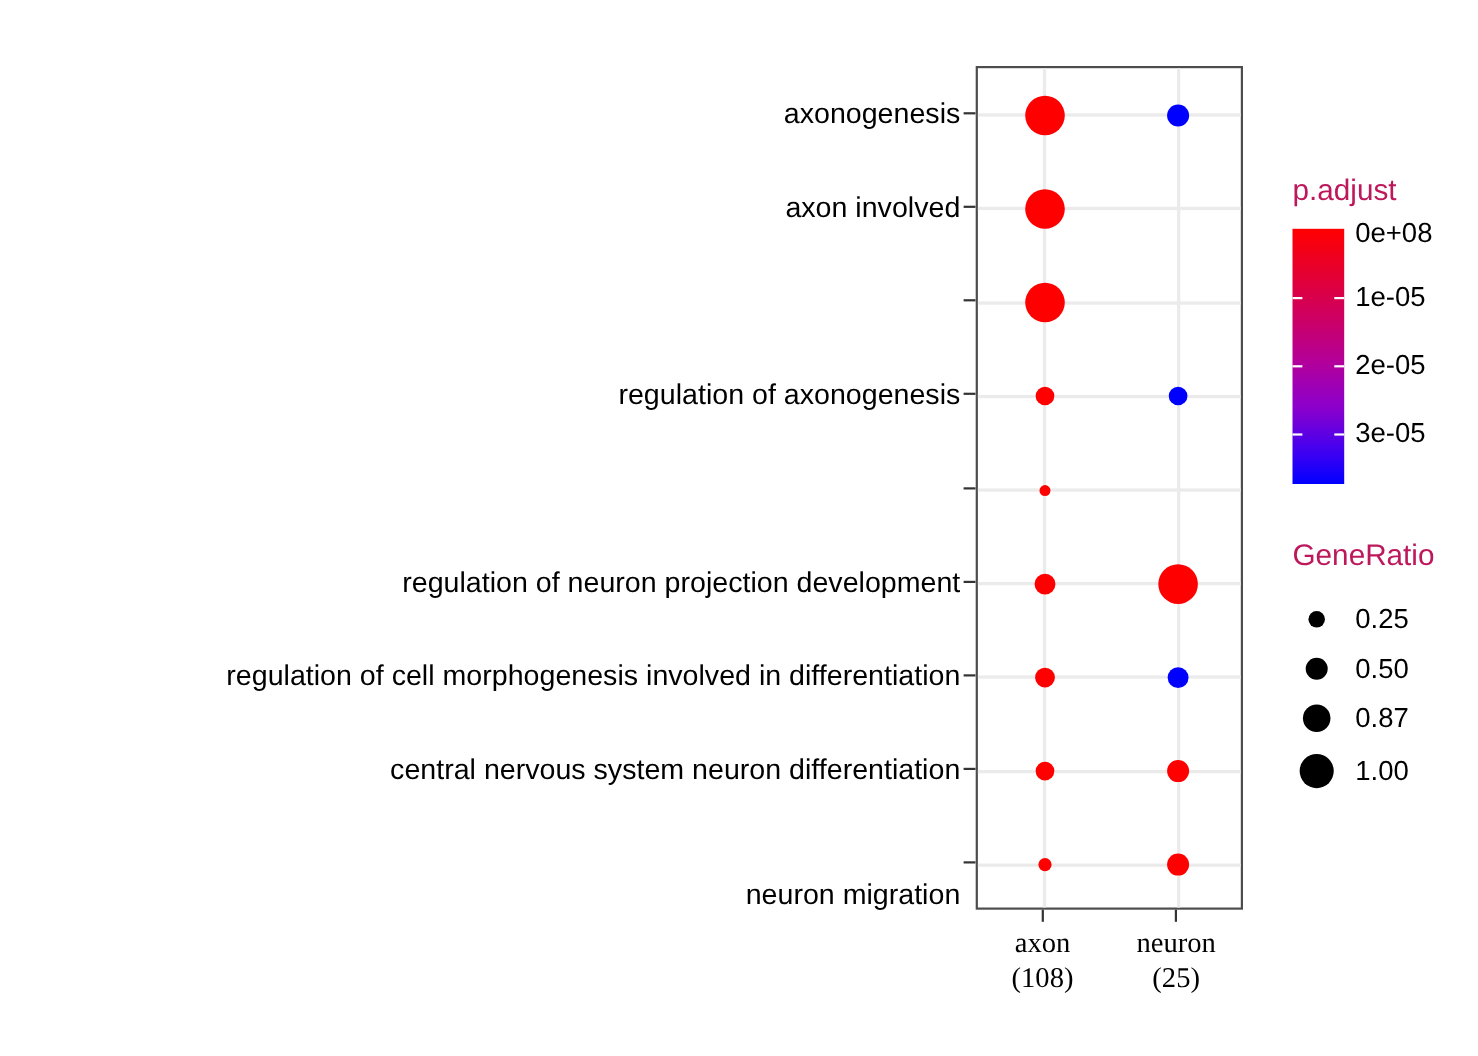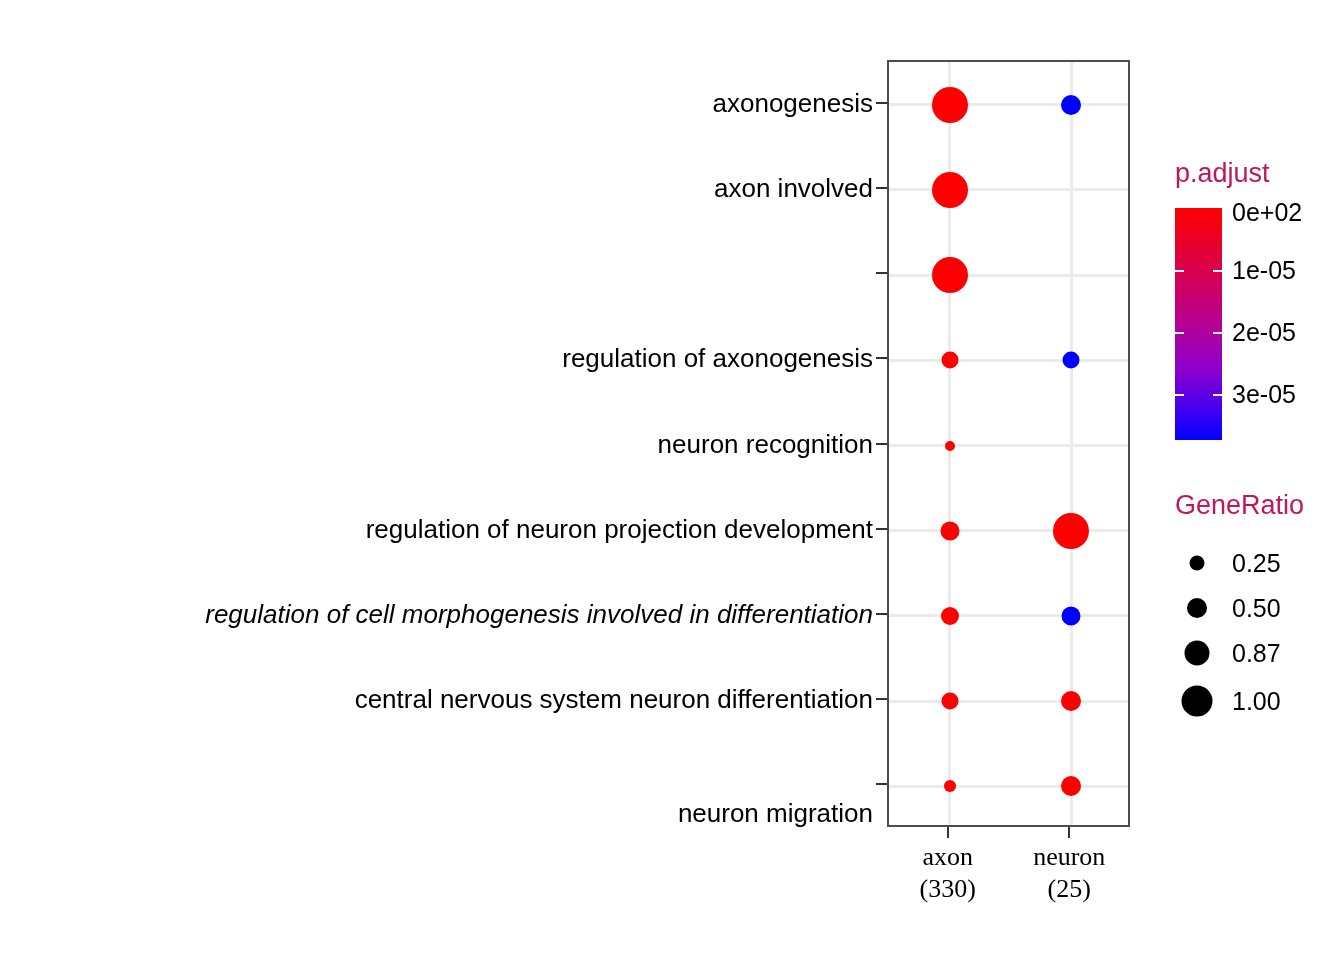--- a/index.html
+++ b/index.html
@@ -173,25 +173,24 @@
 
   <div id="y-axis">
       <div class="y-tick" style="top: 42.6111px;"></div>
       <div class="y-label" style="top: 42.6111px;">axonogenesis</div>
       <div class="y-tick" style="top: 127.833px;"></div>
       <div class="y-label" style="top: 127.833px;">axon involved</div>
       <div class="y-tick" style="top: 213.056px;"></div>
       <div class="y-tick" style="top: 298.278px;"></div>
       <div class="y-label" style="top: 298.278px;">regulation of axonogenesis</div>
       <div class="y-tick" style="top: 383.5px;"></div>
-      <div class="y-label" style="top: 383.5px;">neuron recognition</div>
       <div class="y-tick" style="top: 468.722px;"></div>
       <div class="y-label" style="top: 468.722px; text-align: right;">regulation of neuron projection development</div>
       <div class="y-tick" style="top: 553.944px;"></div>
-      <div class="y-label" style="top: 553.944px; font-style: italic;">regulation of cell morphogenesis involved in differentiation</div>
+      <div class="y-label" style="top: 553.944px;">regulation of cell morphogenesis involved in differentiation</div>
       <div class="y-tick" style="top: 639.167px;"></div>
       <div class="y-label" style="top: 639.167px;">central nervous system neuron differentiation</div>
       <div class="y-tick" style="top: 724.389px;"></div>
       <div class="y-label" style="top: 753px;">neuron migration</div>
     </div>
 
   <div id="panel">
       <div class="grid-h" style="top: 41.1111px;"></div>
       <div class="grid-h" style="top: 126.333px;"></div>
       <div class="grid-h" style="top: 211.556px;"></div>
@@ -217,35 +216,35 @@
       <div class="dot" title="central nervous system neuron differentiation / axon" style="left: 60.75px; top: 639.167px; width: 17px; height: 17px; background: rgb(255, 0, 0);"></div>
       <div class="dot" title="central nervous system neuron differentiation / neuron" style="left: 182.25px; top: 639.167px; width: 20px; height: 20px; background: rgb(255, 0, 0);"></div>
       <div class="dot" title="neuron migration / axon" style="left: 60.75px; top: 724.389px; width: 12px; height: 12px; background: rgb(255, 0, 0);"></div>
       <div class="dot" title="neuron migration / neuron" style="left: 182.25px; top: 724.389px; width: 20px; height: 20px; background: rgb(255, 0, 0);"></div>
     </div>
 
   <div id="x-axis">
       <div class="x-tick" style="left: 60.75px;"></div>
       <div class="x-label" style="left: 60.75px;">
         <span>axon</span>
-        <span>(330)</span>
+        <span>(108)</span>
       </div>
       <div class="x-tick" style="left: 182.25px;"></div>
       <div class="x-label" style="left: 182.25px;">
         <span>neuron</span>
         <span>(25)</span>
       </div>
     </div>
 
   <div id="legend-area">
     <div class="legend-title" id="color-legend-title" style="left:15px; top:98px;">p.adjust</div>
     <div id="colorbar"></div>
 
     <div class="legend-title" id="size-legend-title" style="left:15px; top:430px;">GeneRatio</div>
-  <div class="cbar-label" style="top: 152px;">0e+02</div>
+  <div class="cbar-label" style="top: 152px;">0e+08</div>
       <div class="cbar-tick left" style="top: 210px;"></div>
       <div class="cbar-tick right" style="top: 210px;"></div>
       <div class="cbar-label" style="top: 210px;">1e-05</div>
       <div class="cbar-tick left" style="top: 272px;"></div>
       <div class="cbar-tick right" style="top: 272px;"></div>
       <div class="cbar-label" style="top: 272px;">2e-05</div>
       <div class="cbar-tick left" style="top: 334px;"></div>
       <div class="cbar-tick right" style="top: 334px;"></div>
       <div class="cbar-label" style="top: 334px;">3e-05</div>
       <div class="size-dot" style="left: 37px; top: 503px; width: 15px; height: 15px;"></div>

